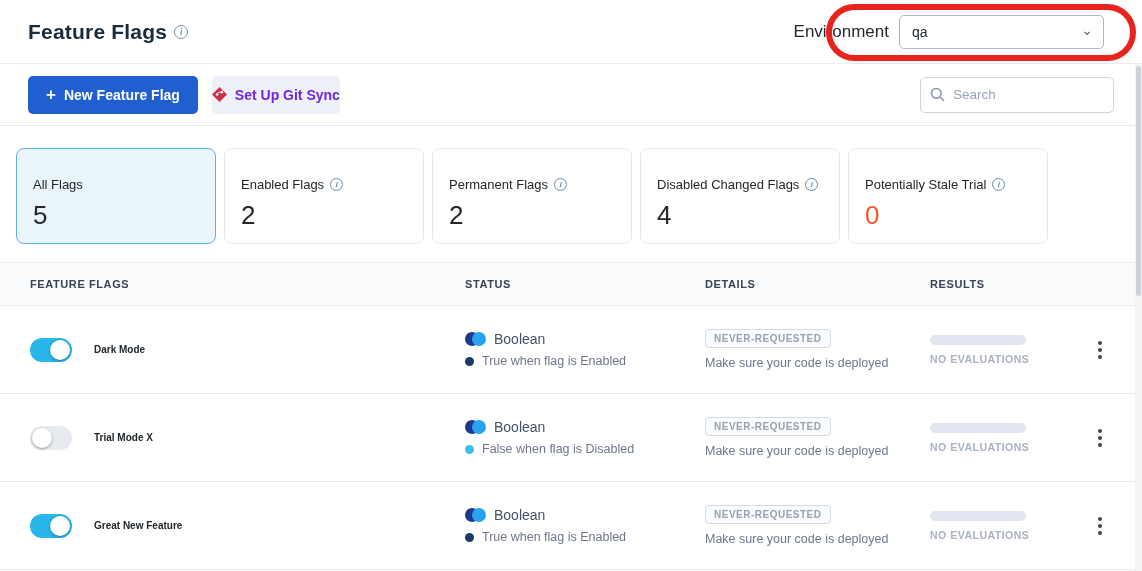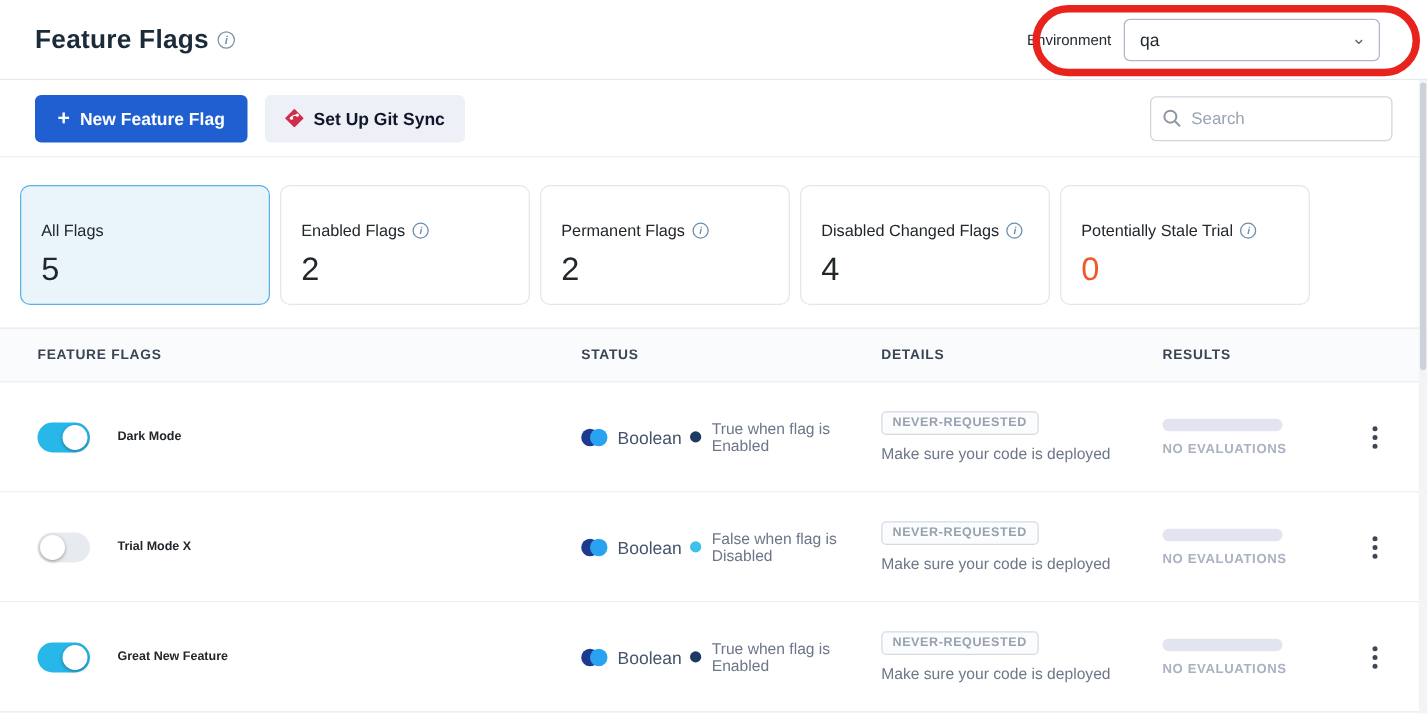--- a/index.html
+++ b/index.html
@@ -23,21 +23,21 @@
   }
   .title-wrap { display:flex; align-items:center; gap:7px; }
   .page-title { font-size:21px; font-weight:bold; color:#1c2b3a; letter-spacing:.2px; }
   .info-icon {
     display:inline-flex; align-items:center; justify-content:center;
     width:14px; height:14px; border:1.4px solid #7d8fa5; border-radius:50%;
     font-size:9px; font-weight:bold; color:#7d8fa5; font-style:italic;
     cursor:pointer; flex:0 0 auto;
   }
   .env-wrap { display:flex; align-items:center; gap:10px; margin-right:10px; }
-  .env-label { font-size:12px; color:#22292f; }
+  .env-label { font-size:17px; color:#22292f; }
   .env-select {
     width:205px; height:34px;
     border:1px solid #b0b6c9; border-radius:5px;
     display:flex; align-items:center; justify-content:space-between;
     padding:0 10px 0 12px; font-size:14px; color:#22292f; background:#fff;
     cursor:pointer;
   }
   .chev { color:#5f6b7a; font-size:14px; line-height:10px; transform:translateY(-2px); }
 
   .red-annotation {
@@ -60,23 +60,23 @@
   .btn-primary {
     background:#1f5fd0; color:#fff;
     border:none; border-radius:5px;
     height:38px; padding:0 18px;
     font-size:14px; font-weight:bold;
     display:inline-flex; align-items:center; gap:8px;
     cursor:pointer; font-family:inherit;
   }
   .plus-glyph { font-size:17px; font-weight:bold; line-height:1; }
   .btn-secondary {
-    background:#eef0f7; color:#0f172a;
+    background:#eef0f7; color:#6d28d9;
     border:none; border-radius:5px;
-    height:38px; padding:0 16px;
+    height:38px; padding:0 0;
     font-size:14px; font-weight:bold;
     display:inline-flex; align-items:center; gap:8px;
     cursor:pointer; font-family:inherit;
   }
   .git-icon { width:15px; height:15px; display:inline-block; }
   .search-wrap {
     margin-left:auto; position:relative; width:194px; height:36px;
   }
   .search-input {
     width:100%; height:100%;
@@ -144,21 +144,21 @@
   }
   .switch .knob {
     position:absolute; top:2px; left:2px;
     width:20px; height:20px; border-radius:50%;
     background:#fff; box-shadow:0 1px 3px rgba(0,0,0,.35);
   }
   .switch.on { background:#27b7e9; }
   .switch.on .knob { left:20px; }
   .flag-name { font-size:10px; font-weight:bold; color:#22272b; }
 
-  .details-cell { display:flex; flex-direction:row; gap:7px; }
+  .details-cell { display:flex; flex-direction:column; gap:7px; }
   .detail-line1 { display:flex; align-items:center; gap:8px; font-size:14px; color:#44546b; font-weight:500; }
   .bool-icon { display:inline-flex; align-items:center; }
   .bool-icon .c1 { width:14px; height:14px; border-radius:50%; background:#1d3a8f; display:inline-block; }
   .bool-icon .c2 { width:14px; height:14px; border-radius:50%; background:#2aa2f2; display:inline-block; margin-left:-7px; }
   .detail-line2 { display:flex; align-items:center; gap:8px; font-size:12.5px; color:#6d7789; }
   .var-dot { width:9px; height:9px; border-radius:50%; display:inline-block; flex:0 0 auto; }
   .var-dot.dark { background:#1d3a63; }
   .var-dot.light { background:#3cc0ec; }
 
   .status-cell { display:flex; flex-direction:column; align-items:flex-start; gap:8px; }

